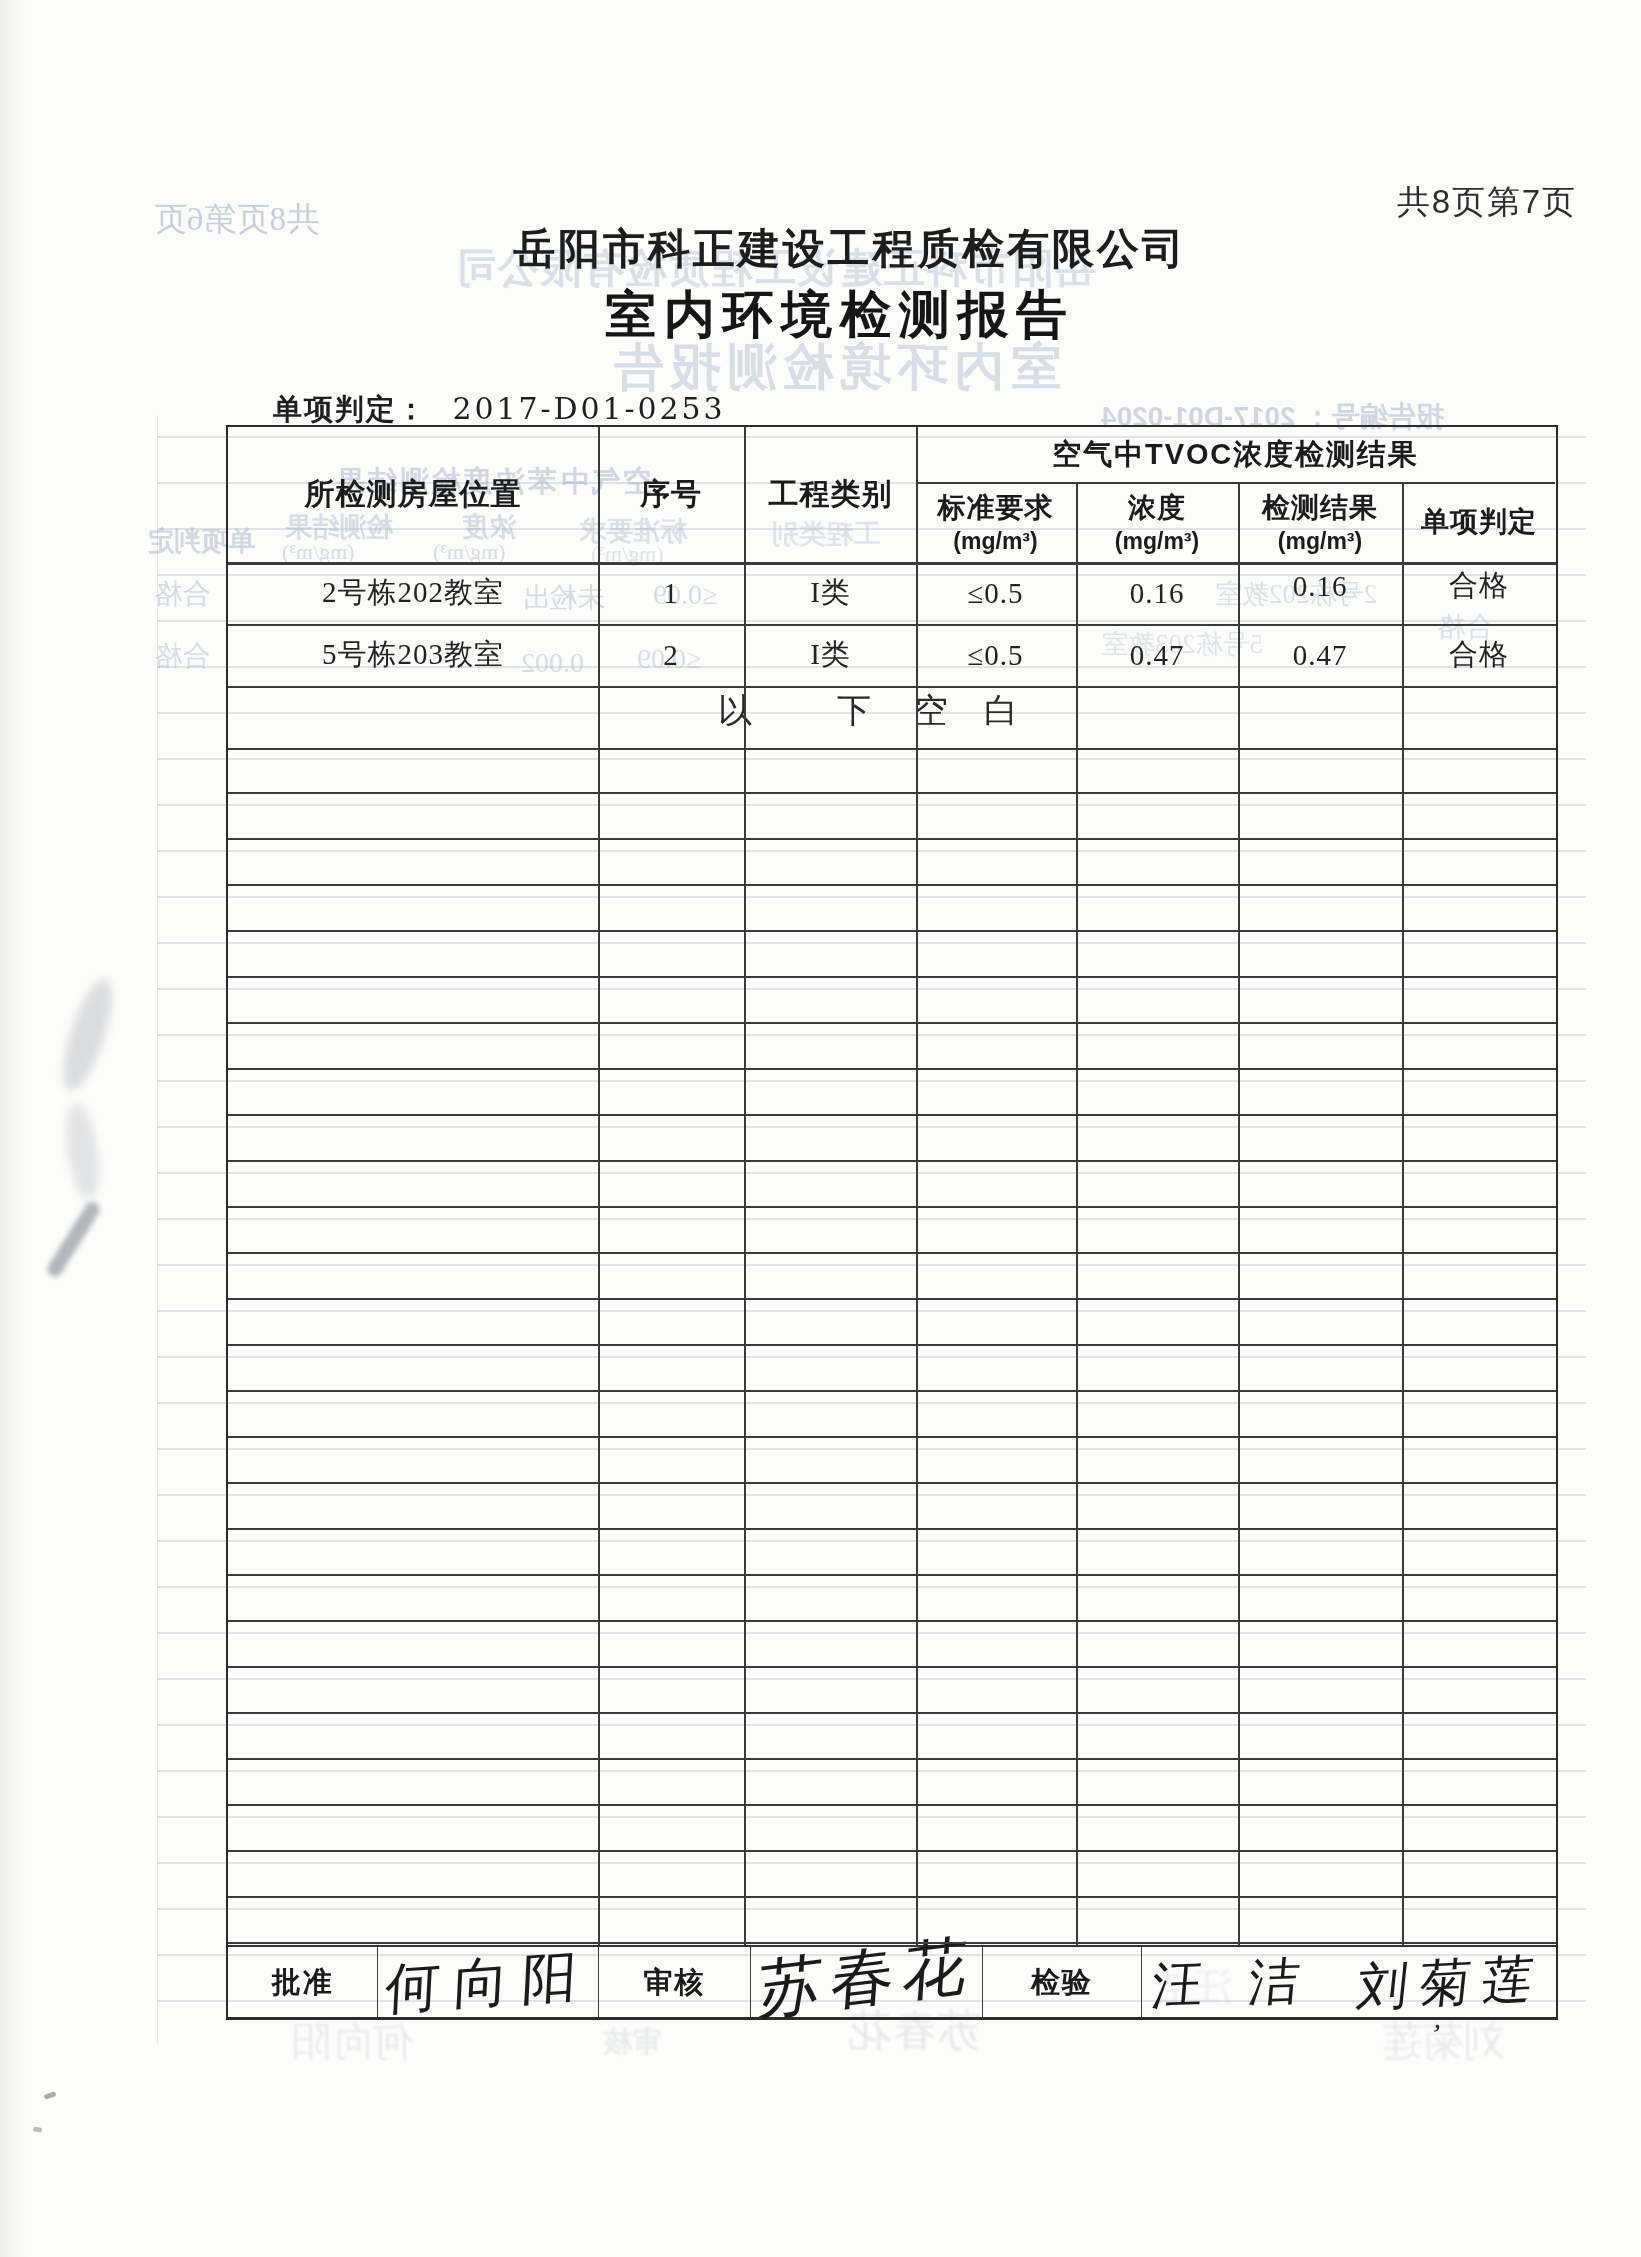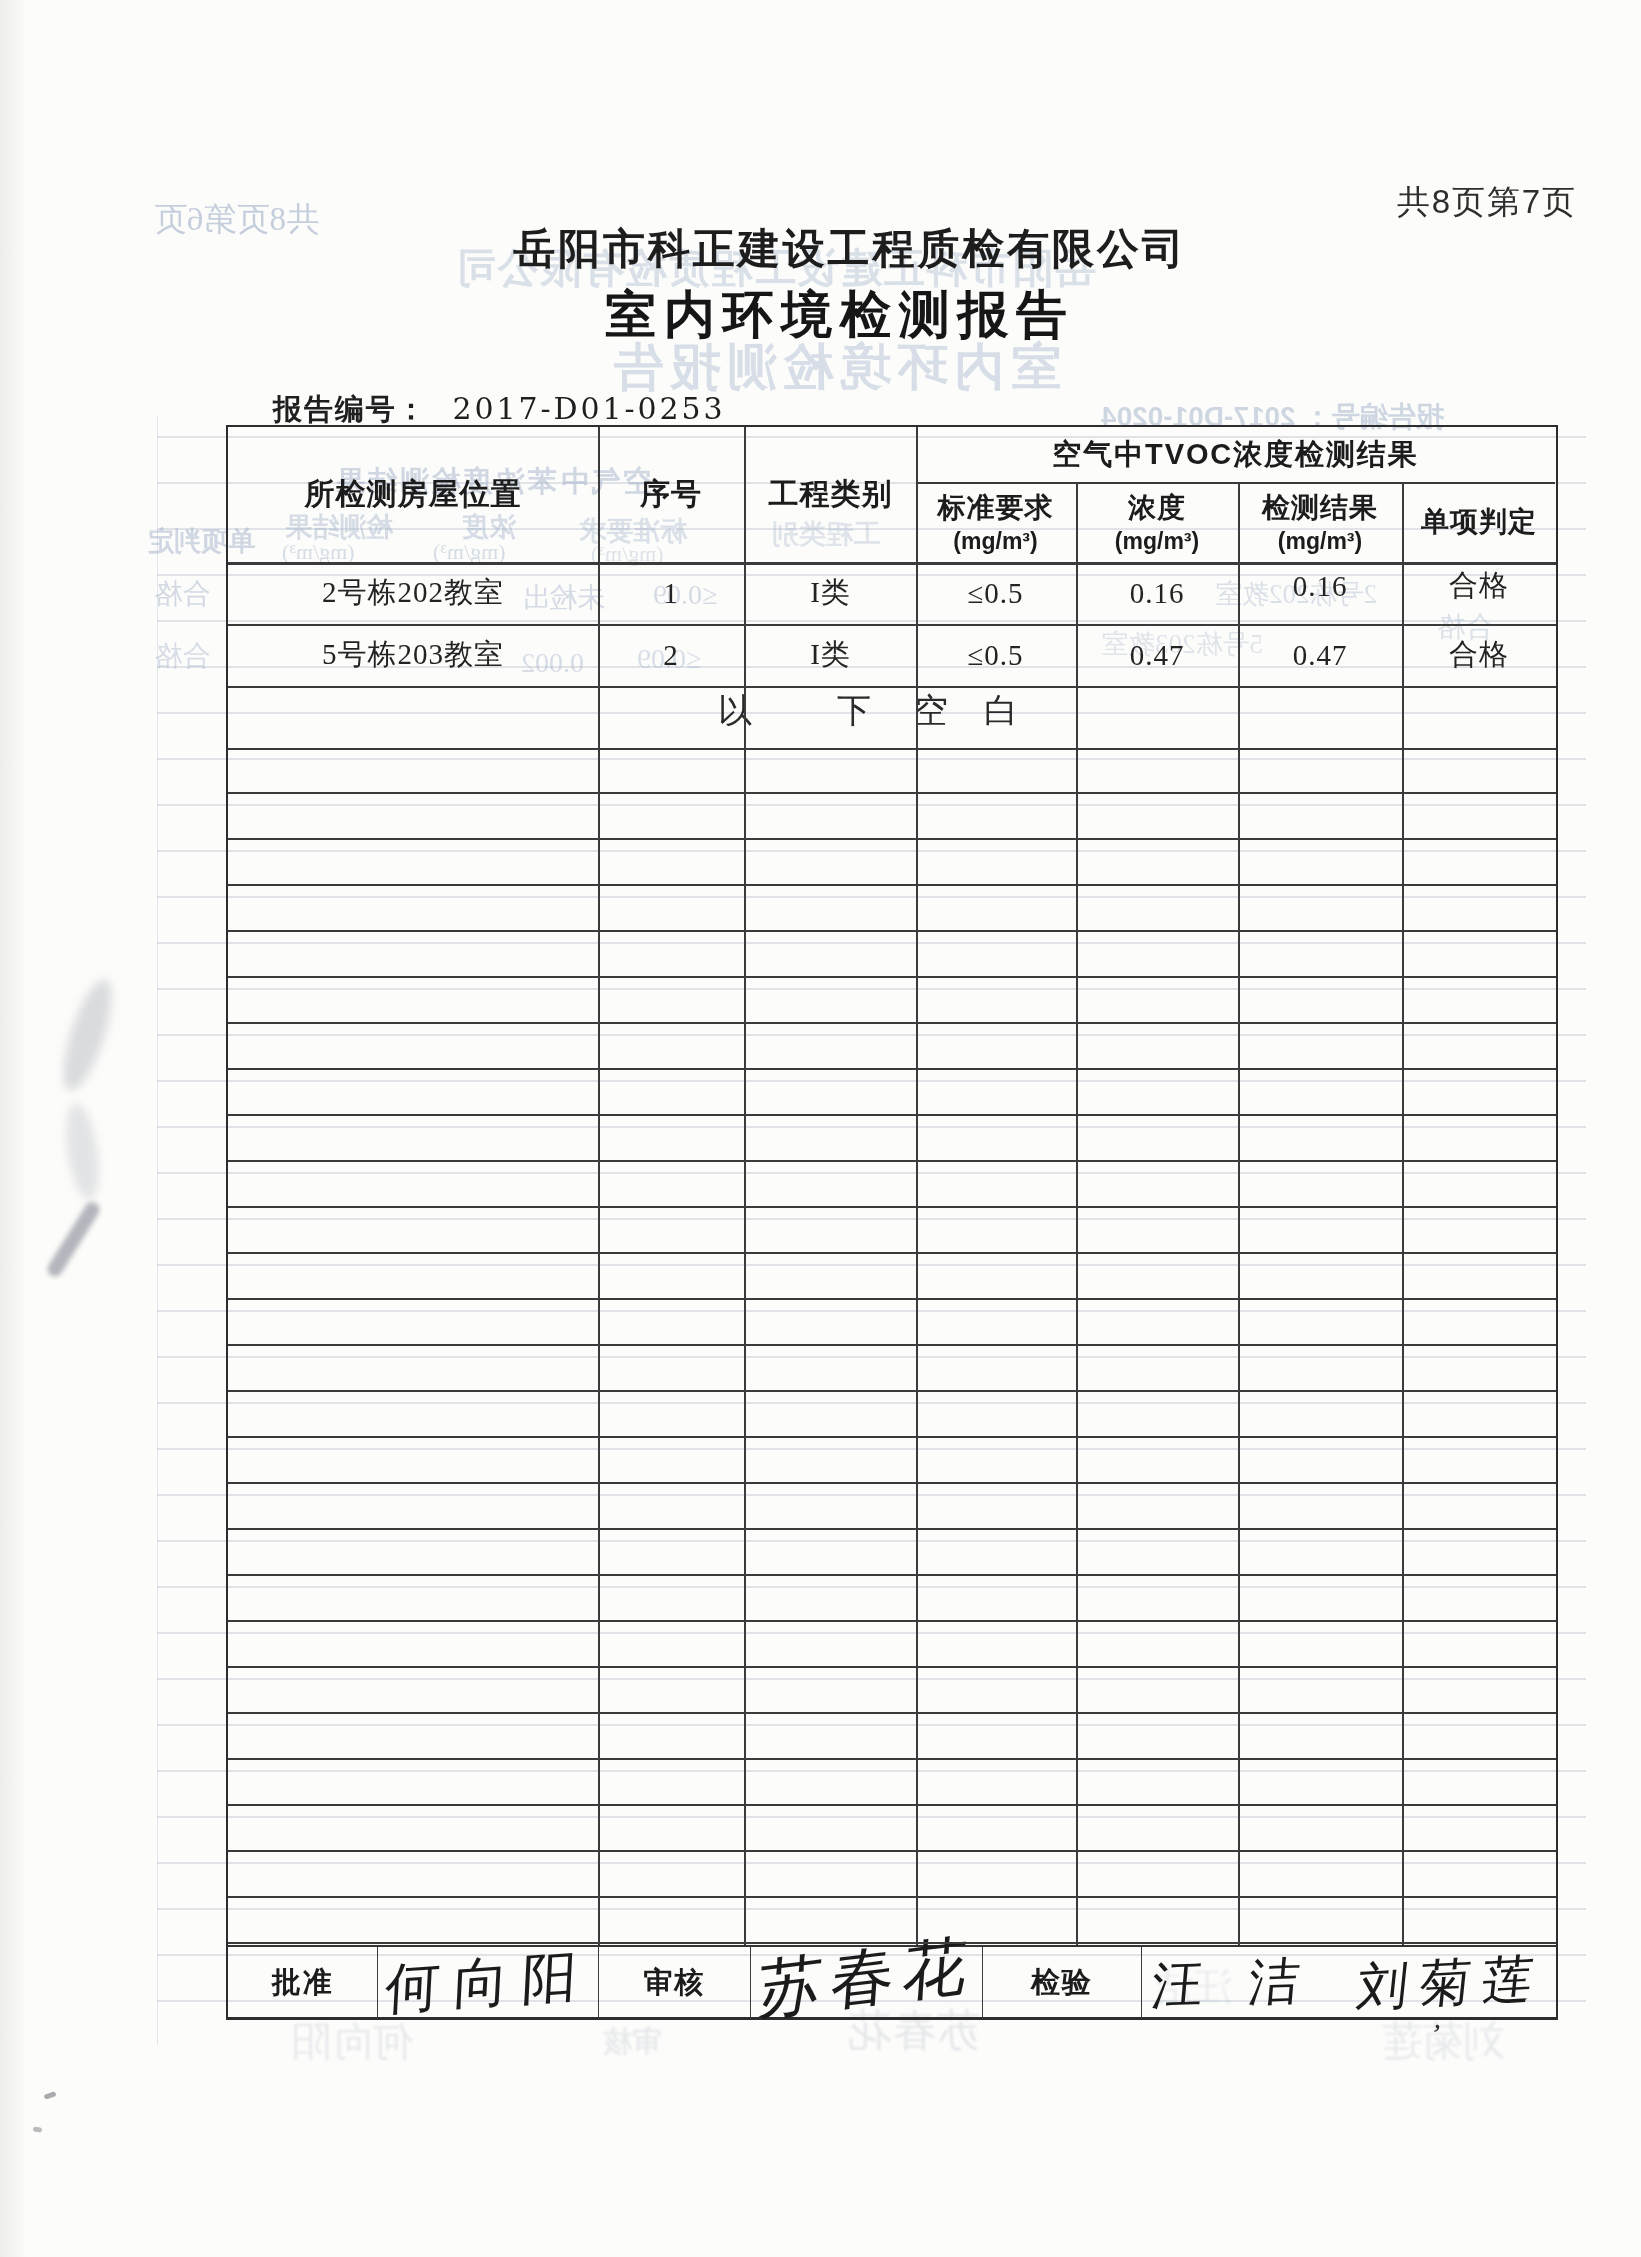--- a/index.html
+++ b/index.html
@@ -117,21 +117,21 @@
       <div class="ghost blur" style="left: 603px; top: 2022px; font-size: 29px; font-weight: 700; opacity: 0.16; letter-spacing: 0px; font-family: &quot;Liberation Sans&quot;, sans-serif;">审核</div>
       <div class="ghost blur" style="left: 848px; top: 2001px; font-size: 44px; font-weight: 400; opacity: 0.18; letter-spacing: 0px; font-family: &quot;Liberation Serif&quot;, serif;">苏春花</div>
       <div class="ghost blur" style="left: 1154px; top: 1960px; font-size: 39px; font-weight: 400; opacity: 0.14; letter-spacing: 0px; font-family: &quot;Liberation Serif&quot;, serif;">汪洁</div>
       <div class="ghost blur" style="left: 1381px; top: 2014px; font-size: 41px; font-weight: 400; opacity: 0.16; letter-spacing: 0px; font-family: &quot;Liberation Serif&quot;, serif;">刘菊莲</div>
     </div>
 
   <div class="abs page-number">共8页第7页</div>
   <div class="abs company-title">岳阳市科正建设工程质检有限公司</div>
   <div class="abs report-title">室内环境检测报告</div>
   <div class="abs report-no-line">
-    <span class="lbl">报告编号：</span><span class="val">2017-D01-0253</span>
+    <span class="lbl">单项判定：</span><span class="val">2017-D01-0253</span>
   </div>
 
   <div class="detect-table" id="detect-table">
 
     <span class="blank-char" style="left:490px">以</span>
     <span class="blank-char" style="left:609px">下</span>
     <span class="blank-char" style="left:686px">空</span>
     <span class="blank-char" style="left:756px">白</span>
 
     <div class="sig-row">

